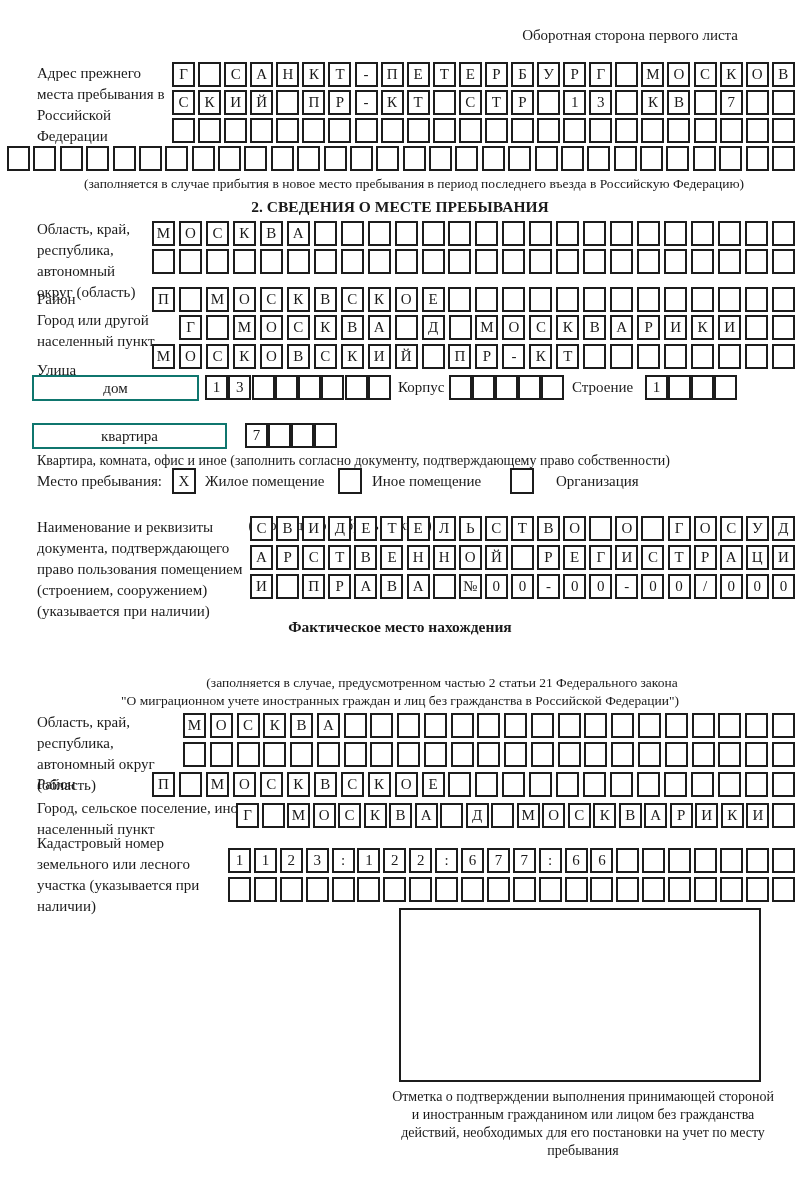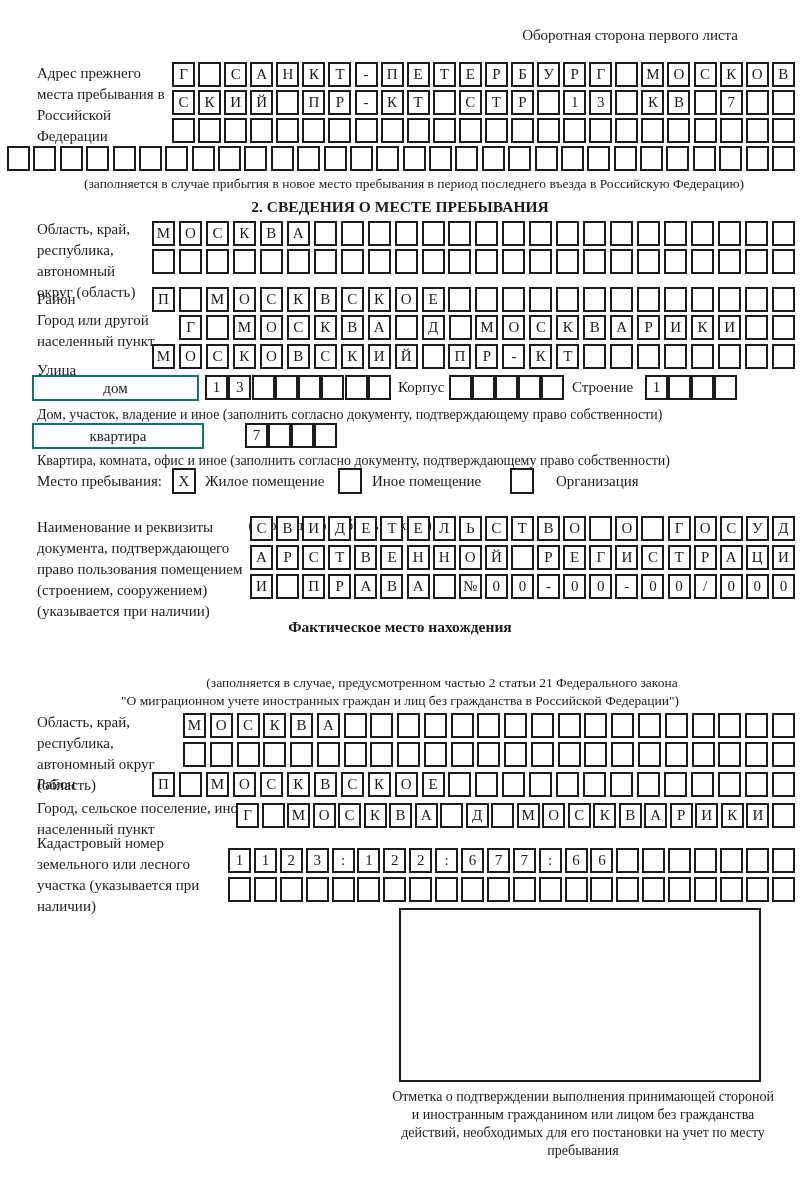--- a/index.html
+++ b/index.html
@@ -315,23 +315,22 @@
       <span class="cell"></span>
       <span class="cell"></span>
     </div>
   <div class="abs lbl" style="left:572px; top:377px;">Строение</div>
   <div class="abs cellrow" style="left:645px; top:375px; width:92px;">
       <span class="cell">1</span>
       <span class="cell"></span>
       <span class="cell"></span>
       <span class="cell"></span>
     </div>
-  <div class="abs cap14" style="left:37px; top:406px;">Дом, участок, владение и иное (заполнить согласно документу, подтверждающему право собственности)</div>
-
-  <div class="abs wbox" style="left:32px; top:423px; width:172px;">квартира</div>
+
+  <div class="abs wbox" style="left:32px; top:423px; width:195px;">квартира</div>
   <div class="abs cellrow" style="left:245px; top:423px; width:92px;">
       <span class="cell">7</span>
       <span class="cell"></span>
       <span class="cell"></span>
       <span class="cell"></span>
     </div>
   <div class="abs cap14" style="left:37px; top:452px;">Квартира, комната, офис и иное (заполнить согласно документу, подтверждающему право собственности)</div>
 
   <div class="abs lbl" style="left:37px; top:471px;">Место пребывания:</div>
   <div class="abs cbox" style="left:172px; top:468px;">X</div>

